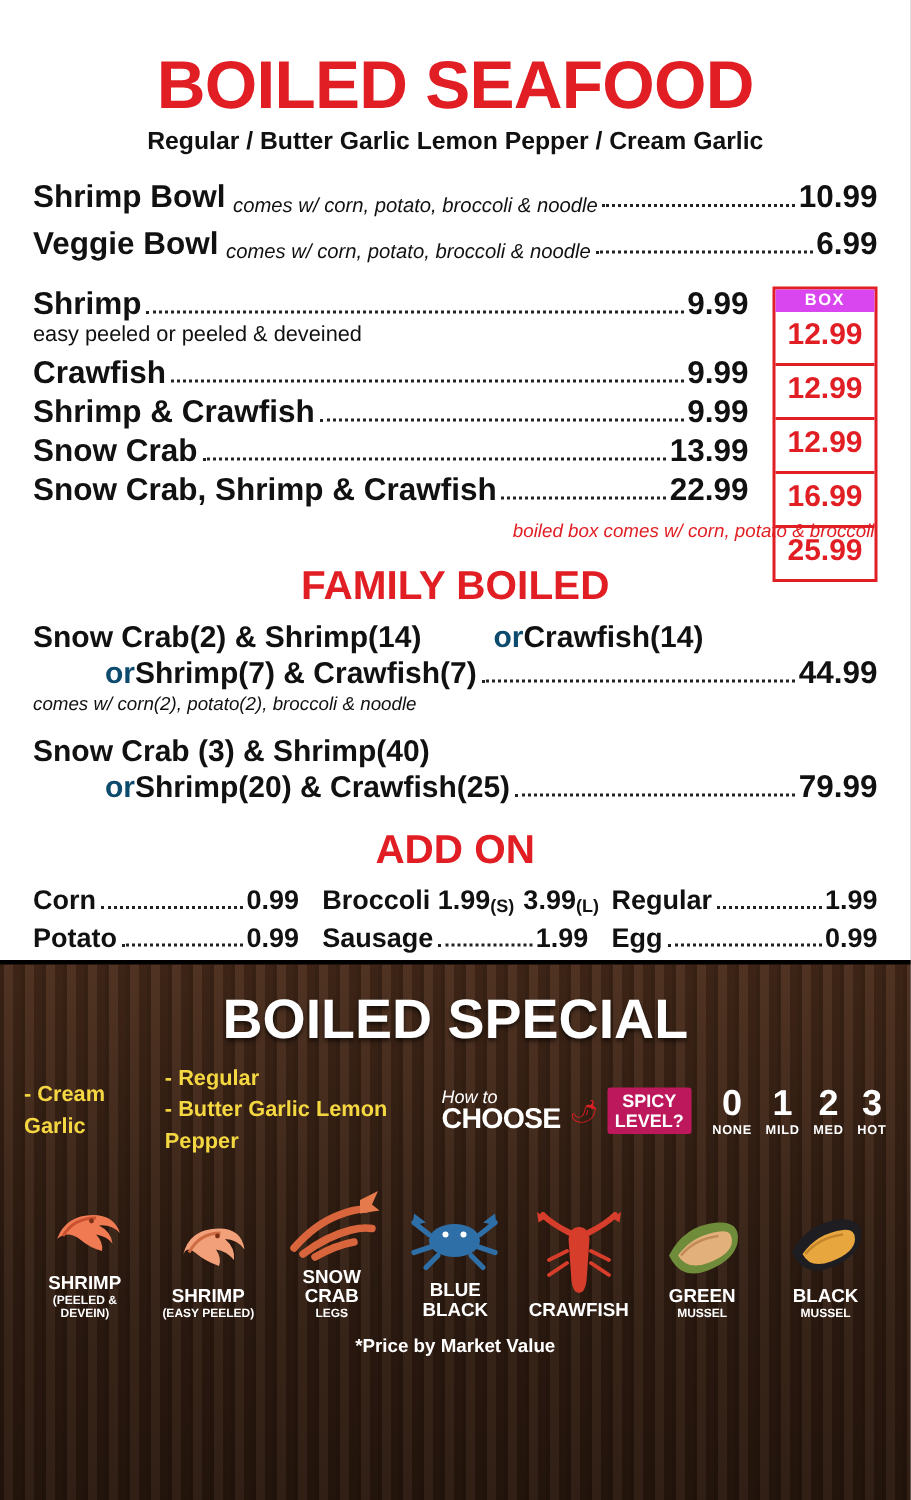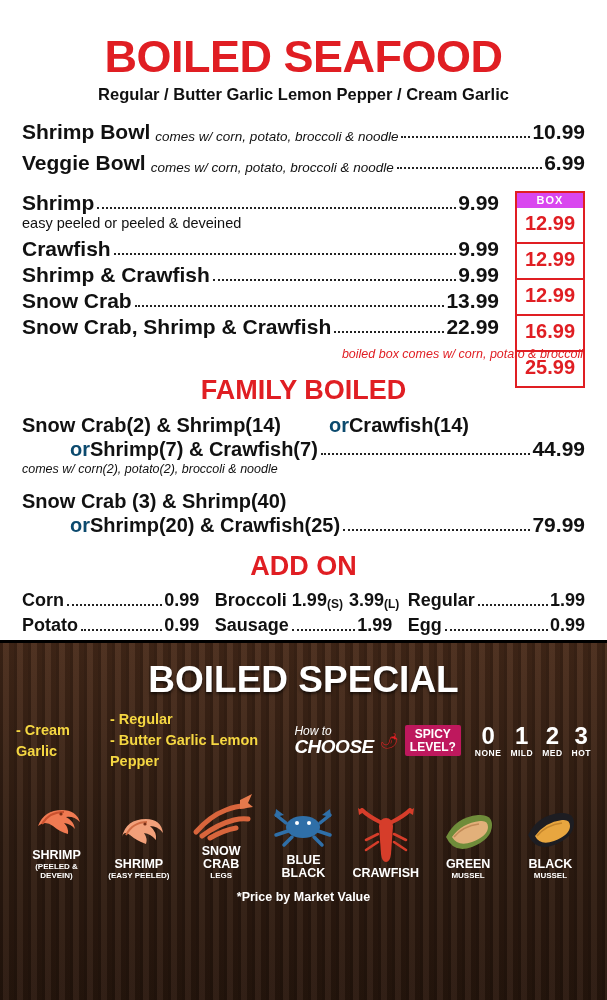--- a/index.html
+++ b/index.html
@@ -109,21 +109,21 @@
   .flavors{
     display:flex;gap:10px;align-items:center;
   }
   .flav-col{font-size:14.5px;font-weight:bold;color:#f5d742;line-height:1.45;}
   .flav-col .cream{color:#f5d742;}
   .howto{
     display:flex;align-items:center;gap:6px;margin-left:4px;
   }
   .howto-txt{color:#fff;line-height:1;}
   .howto-small{font-style:italic;font-size:12px;display:block;}
-  .howto-big{font-weight:bold;font-size:19px;display:block;letter-spacing:-.5px;font-style:italic;}
+  .howto-big{font-weight:bold;font-size:19px;display:block;letter-spacing:-.5px;}
   .spicy{
     background:#be185d;color:#fff;font-weight:bold;font-size:12px;
     line-height:1.05;padding:3px 5px;text-align:center;border-radius:2px;
   }
   .levels{display:flex;gap:9px;align-items:flex-end;margin-left:8px;}
   .lvl{text-align:center;color:#fff;}
   .lvl .num{font-weight:bold;font-size:24px;line-height:1;display:block;}
   .lvl .lbl{font-size:8.5px;font-weight:bold;display:block;letter-spacing:.5px;}
   .items{
     display:flex;justify-content:space-between;align-items:flex-end;

